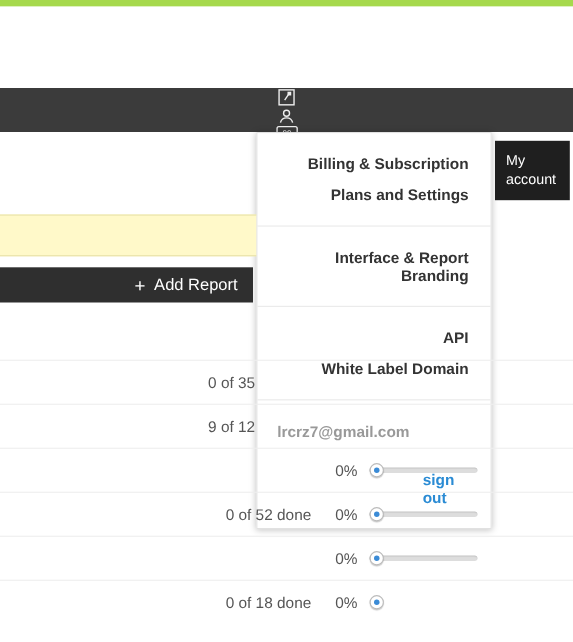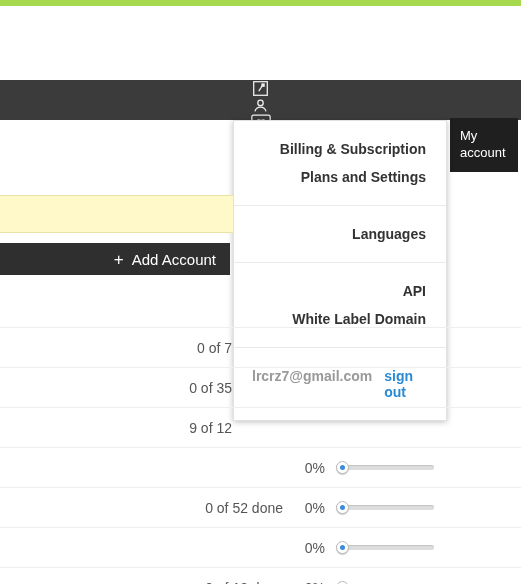--- a/index.html
+++ b/index.html
@@ -6,29 +6,29 @@
   html, body { width: 521px; height: 584px; overflow: hidden; font-family: Arial, Helvetica, sans-serif; font-size: 14px; background: #fff; }
   
   .green-strip { height: 6px; background: #a6d94d; }
   .top-gap { height: 74px; background: #fff; }
   .top-bar { height: 40px; background: #3b3b3b; display: flex; align-items: center; justify-content: space-between; padding-right: 0; gap: 0; flex-direction: column; }
   .top-bar .icon-slot { width: 38px; height: 40px; display: flex; align-items: center; justify-content: center; color: #eee; }
   .top-bar .lang { color: #eee; font-size: 18px; padding: 0 8px; }
   .hamburger-slot { width: 38px; height: 40px; background: #fff; display: flex; align-items: center; justify-content: center; }
   .hamburger-slot svg line { stroke: #333; }
   
-  .tooltip { position: absolute; top: 118px; left: 450px; width: 68px; background: #1f1f1f; color: #fff; font-size: 13px; padding: 10px 10px; line-height: 1.3; }
+  .tooltip { position: absolute; top: 128px; left: 450px; width: 68px; background: #1f1f1f; color: #fff; font-size: 13px; padding: 10px 10px; line-height: 1.3; }
   
   .dropdown { position: absolute; top: 120px; left: 233px; width: 214px; background: #fff; box-shadow: 0 1px 6px rgba(0,0,0,0.25); border: 1px solid #e1e1e1; }
   .dropdown .section { padding: 14px 20px 14px 18px; border-bottom: 1px solid #e9e9e9; font-weight: bold; }
   .dropdown .section:last-child { border-bottom: none; }
   .dropdown .item { text-align: right; color: #333; font-size: 14px; padding: 6px 0; cursor: pointer; }
   .dropdown .signout-row { display: flex; justify-content: flex-end; gap: 12px; font-size: 14px; padding: 6px 0; }
   .dropdown .email { color: #999; }
-  .dropdown .signout { color: #2a8bd4; cursor: pointer; }
+  .dropdown .signout { color: #2a8bd4; cursor: pointer; margin-top: 44px; }
   
   .yellow-band { position: absolute; top: 195px; left: 0; width: 233px; height: 38px; background: #fff9c9; border-top: 1px solid #e8e2a7; border-bottom: 1px solid #e8e2a7; }
   
   .widgets-bar { position: absolute; top: 243px; left: 0; width: 230px; height: 32px; background: #2f2f2f; color: #fff; display: flex; align-items: center; justify-content: flex-end; padding-right: 14px; font-size: 15px; gap: 8px; }
   .widgets-bar .plus { font-size: 17px; line-height: 1; }
   
   .rows { position: absolute; top: 327px; left: 0; width: 521px; }
   .row { height: 40px; border-top: 1px solid #eee; display: flex; align-items: center; }
   .row .status { position: absolute; left: 0; width: 283px; text-align: right; color: #555; font-size: 14px; }
   .row .status.short { width: 232px; }
@@ -75,45 +75,42 @@
 </div>
 
 <div class="tooltip">My account</div>
 
 <div class="dropdown">
   <div class="section">
     <div class="item">Billing &amp; Subscription</div>
     <div class="item">Plans and Settings</div>
   </div>
   <div class="section">
-    <div class="item">Languages</div>
+    <div class="item">Interface &amp; Report Branding</div>
   </div>
   <div class="section">
     <div class="item">API</div>
     <div class="item">White Label Domain</div>
   </div>
   <div class="section">
     <div class="signout-row">
       <span class="email">lrcrz7@gmail.com</span>
       <span class="signout">sign out</span>
     </div>
   </div>
 </div>
 
 <div class="yellow-band"></div>
 
 <div class="widgets-bar">
   <span class="plus">+</span>
-  <span>Add Account</span>
+  <span>Add Report</span>
 </div>
 
 <div class="rows" id="rows-container">
-    <div class="row" style="position: relative;">
-      <div class="status short">0 of 7</div>
-    </div>
     <div class="row" style="position: relative;">
       <div class="status short">0 of 35</div>
     </div>
     <div class="row" style="position: relative;">
       <div class="status short">9 of 12</div>
     </div>
     <div class="row" style="position: relative;">
       <div class="pct">0%</div>
       <div class="slider">
         <div class="track"></div>

